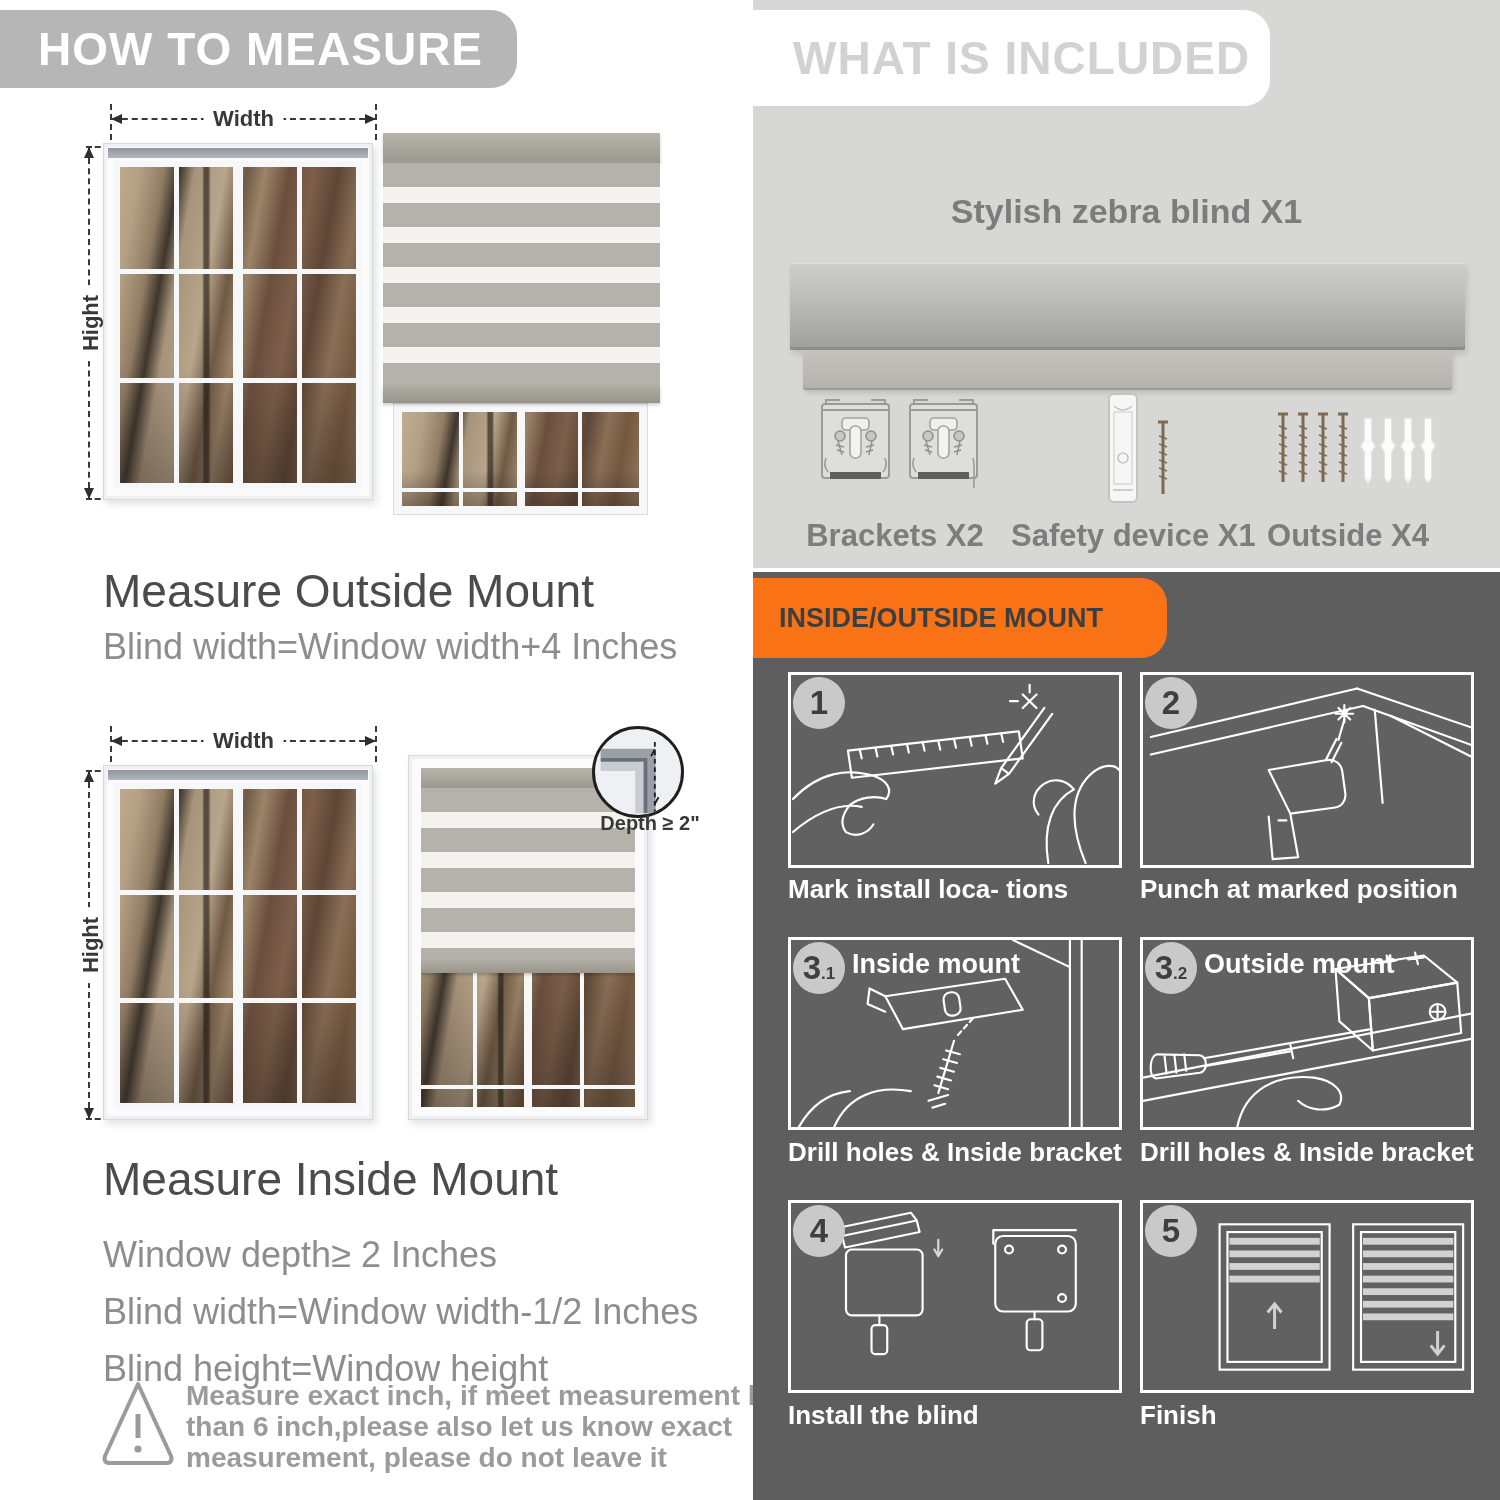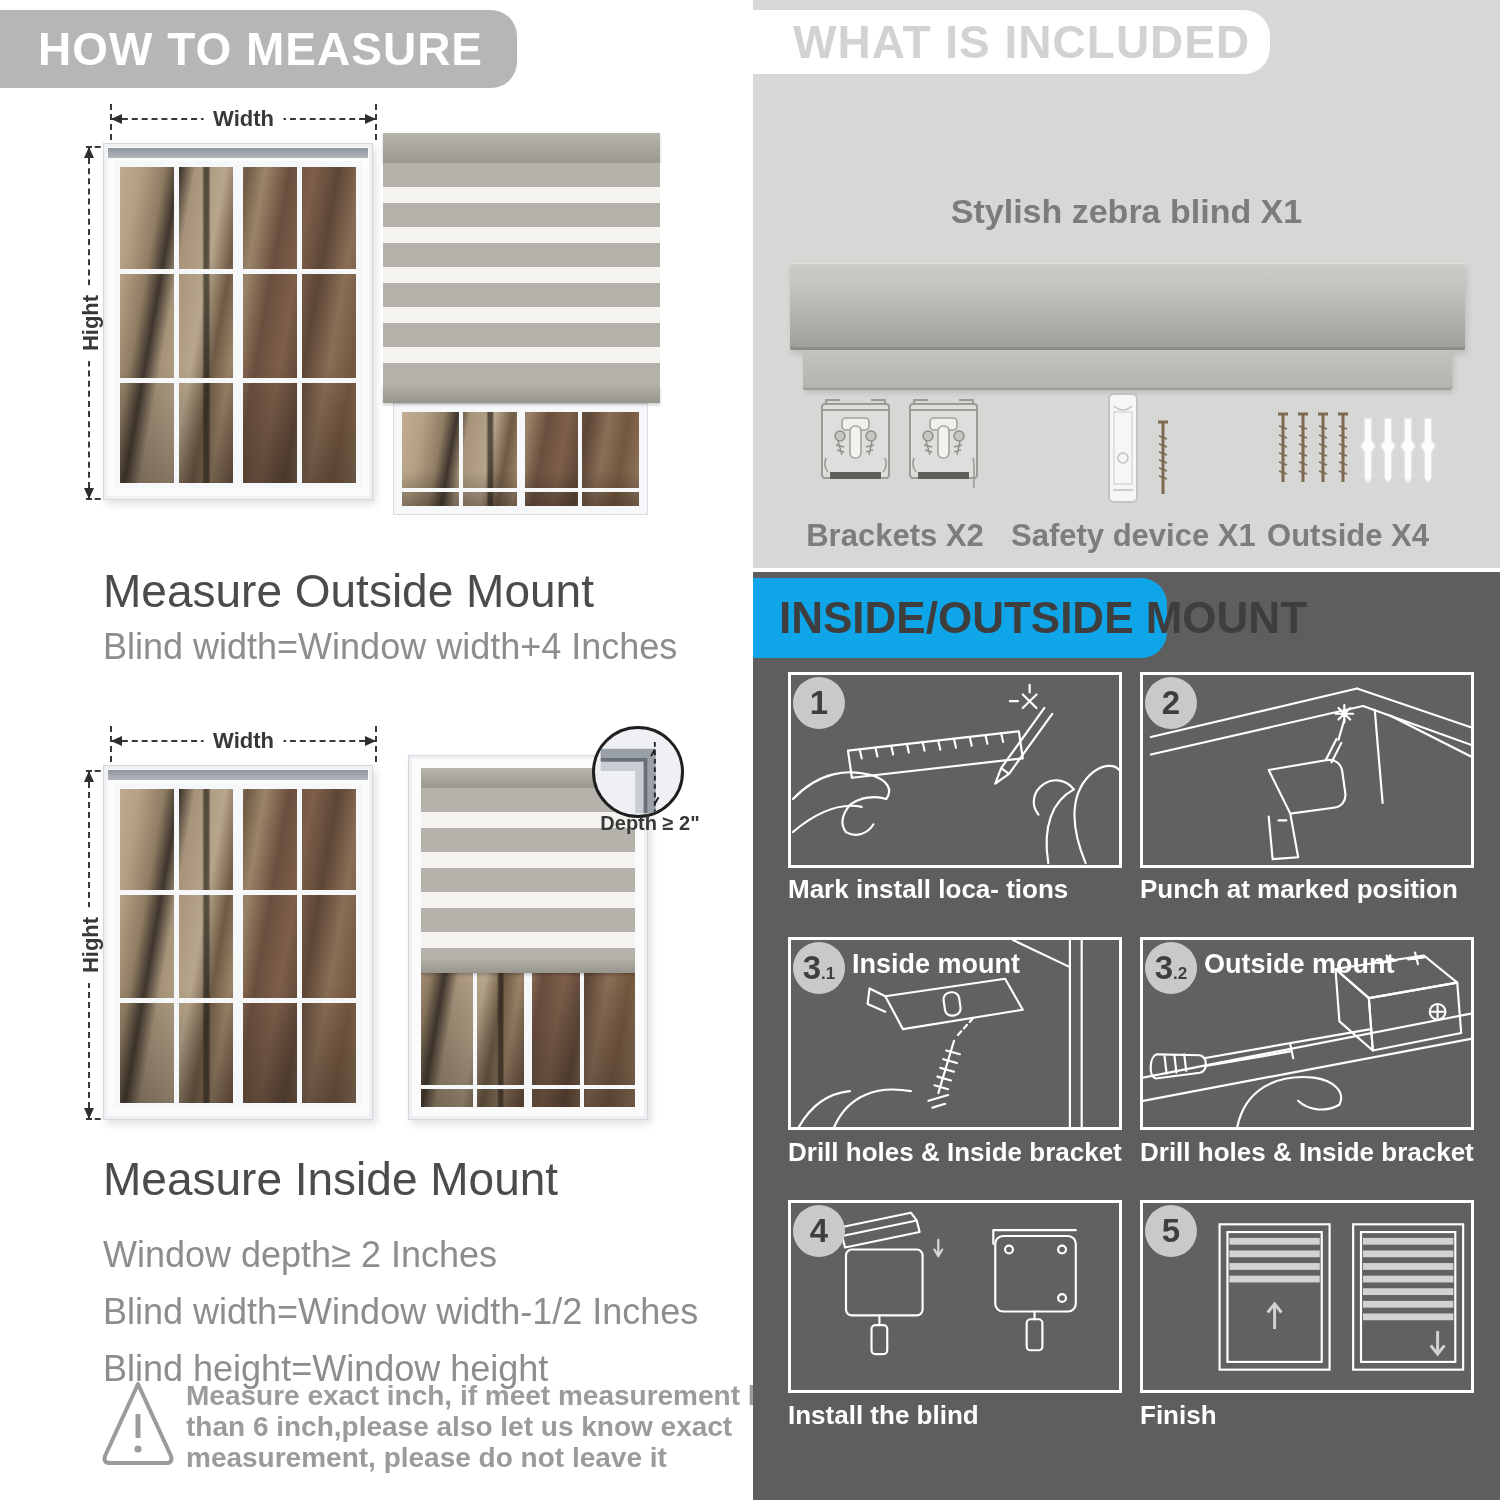--- a/index.html
+++ b/index.html
@@ -55,31 +55,31 @@
   .underwin .glass{position:absolute;inset:8px;overflow:hidden}
 
   
   .h-title{position:absolute;font-size:46px;font-weight:400;color:var(--heading-dark);white-space:nowrap}
   .h-line{position:absolute;font-size:36px;font-weight:400;color:var(--body-gray);white-space:nowrap}
   .warn-text{position:absolute;font-size:28px;font-weight:700;color:var(--warning-gray);line-height:31px;white-space:nowrap}
   .depth-label{position:absolute;font-size:20px;font-weight:700;color:var(--annotation-dark);white-space:nowrap}
 
   
   #panel-light{position:absolute;left:753px;top:0;width:747px;height:568px;background:var(--panel-light)}
-  .pill-included{left:0;top:10px;width:517px;height:64px;background:#fff;color:var(--pill-text-light);font-size:46px;padding-left:40px}
+  .pill-included{left:0;top:10px;width:517px;height:96px;background:#fff;color:var(--pill-text-light);font-size:46px;padding-left:40px}
   .product-label{position:absolute;left:0;top:192px;width:100%;text-align:center;font-size:34px;font-weight:700;color:#7c7c7c}
   .headrail{position:absolute;left:37px;top:262px;width:675px;height:88px;border-radius:2px;
     background:linear-gradient(180deg,#cdcdca 0%,#c2c2bf 30%,#aeaeaa 70%,#9e9e99 100%);
     box-shadow:inset 0 2px 0 #dededb,inset 0 -3px 0 #8d8d88,2px 4px 6px rgba(0,0,0,.12)}
   .valance{position:absolute;left:50px;top:350px;width:649px;height:40px;border-radius:0 0 3px 3px;
     background:linear-gradient(180deg,#c4c3be,#b3b2ac);box-shadow:inset 0 -2px 0 #9d9c96,2px 3px 5px rgba(0,0,0,.12)}
   .hw-label{position:absolute;top:518px;text-align:center;font-size:31px;font-weight:700;color:#7d7d7d;white-space:nowrap}
 
   #panel-dark{position:absolute;left:753px;top:572px;width:747px;height:928px;background:var(--panel-dark)}
-  .pill-mount{left:0;top:6px;width:414px;height:80px;background:#0ea5e9;color:var(--dark-pill-text);font-size:44px;padding-left:26px;letter-spacing:0}
+  .pill-mount{left:0;top:6px;width:414px;height:80px;background:#f97316;color:var(--dark-pill-text);font-size:27px;padding-left:26px;letter-spacing:0}
   .step-box{position:absolute;border:3px solid #fff;background:rgba(255,255,255,.02)}
   .badge{position:absolute;left:2px;top:2px;width:52px;height:52px;border-radius:50%;background:var(--badge-gray);color:#3f3f3f;display:flex;align-items:center;justify-content:center;font-weight:700;font-size:33px}
   .badge .sub{font-size:17px;margin-top:12px}
   .step-title{position:absolute;font-size:27px;font-weight:700;color:#fff;white-space:nowrap}
   .caption{position:absolute;font-size:26px;font-weight:700;color:#fff;white-space:nowrap}
   .art{position:absolute;inset:0;width:100%;height:100%}
 </style>
 </head>
 <body>
 

